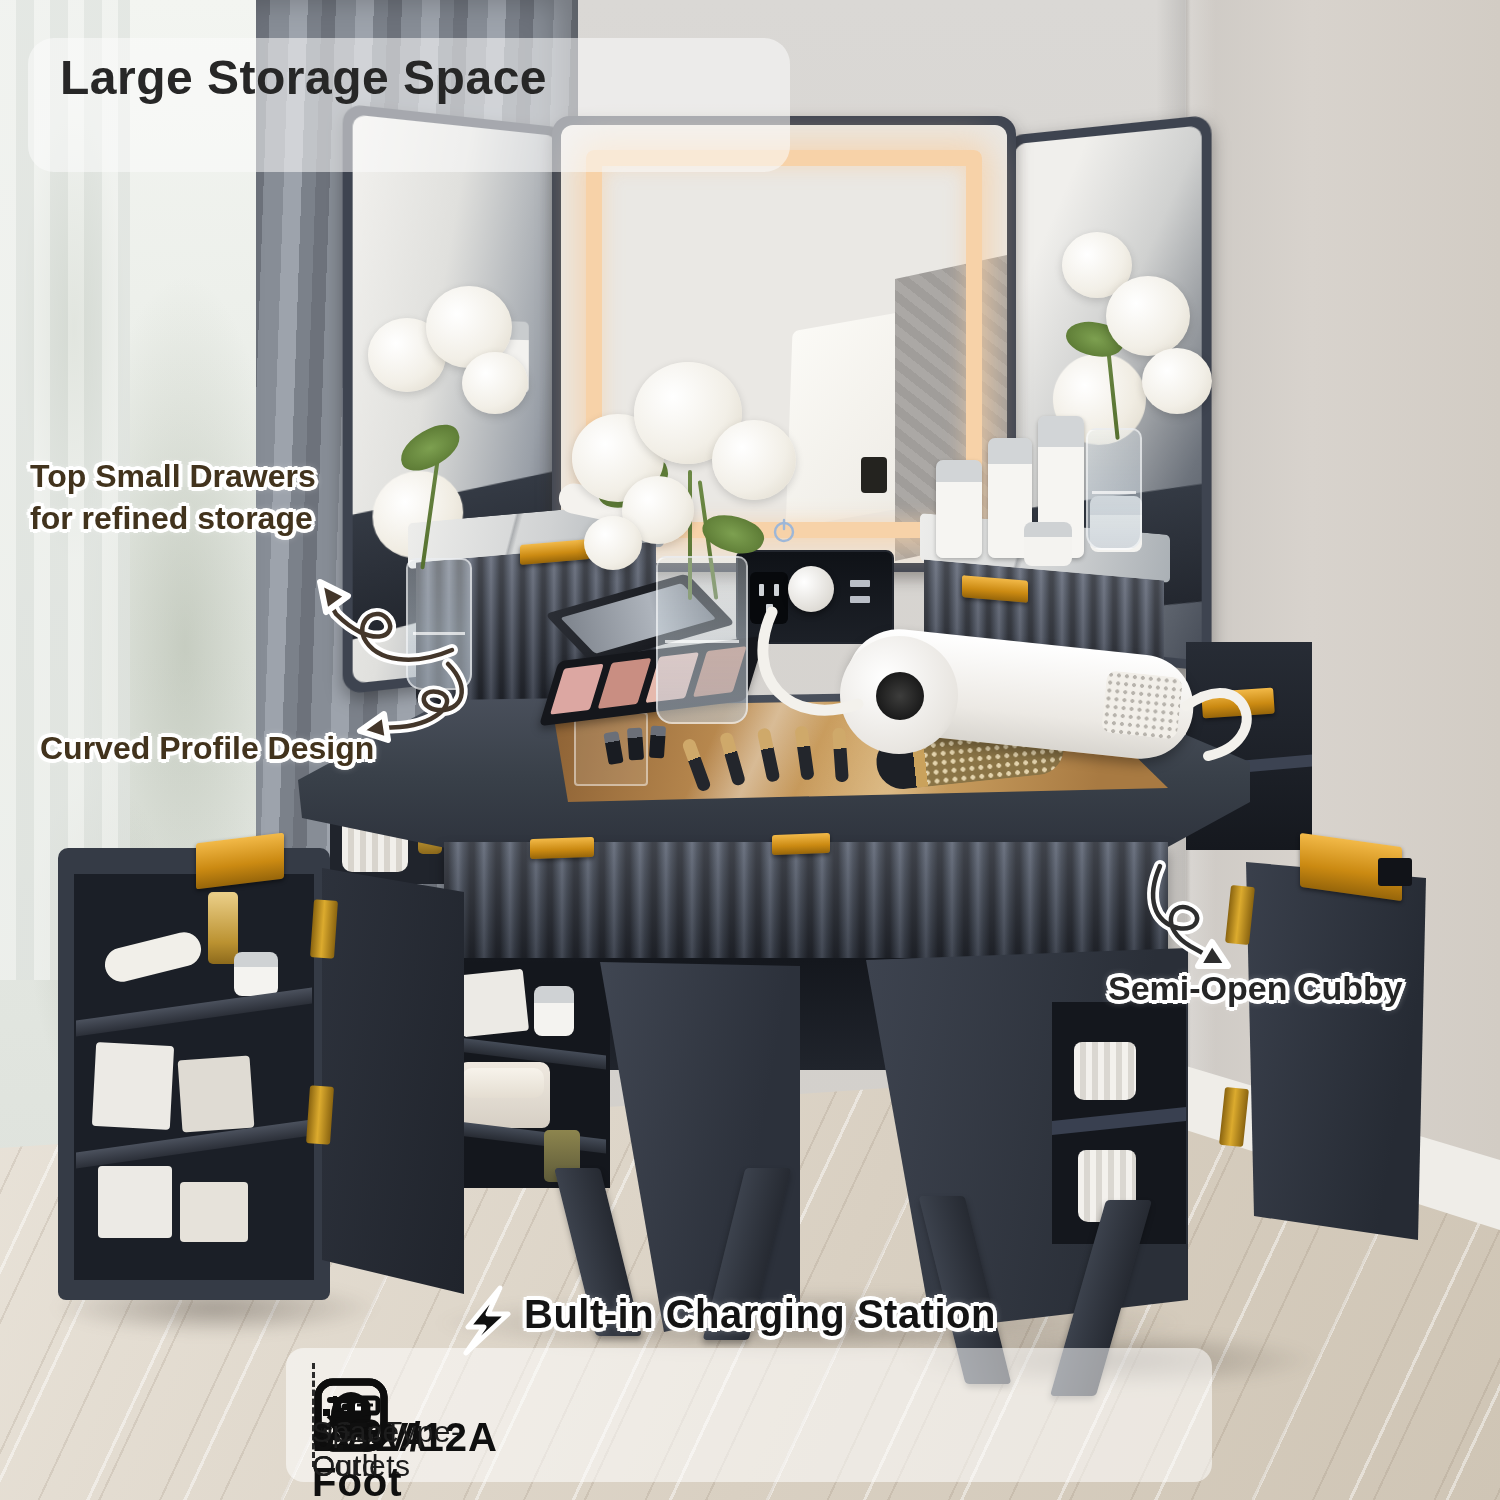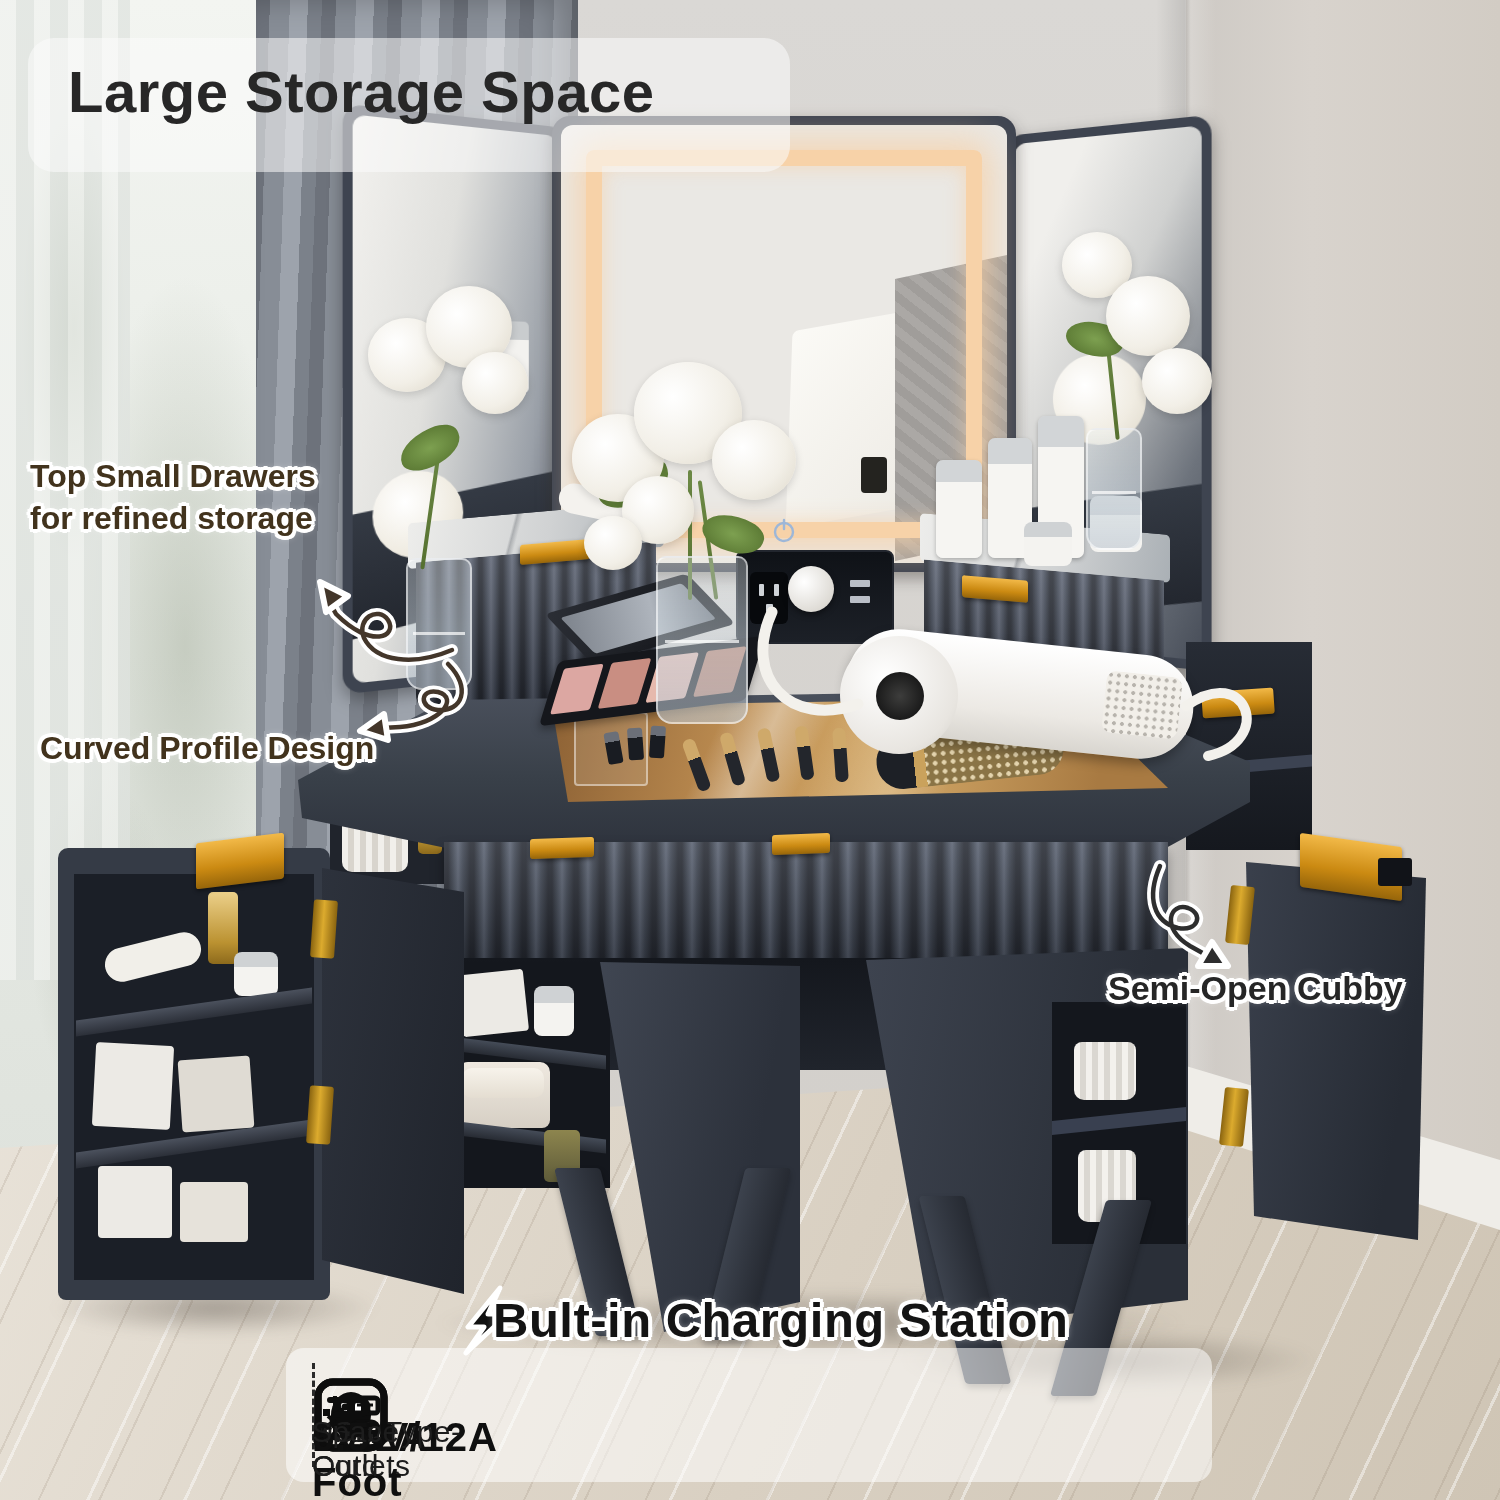--- a/index.html
+++ b/index.html
@@ -161,27 +161,27 @@
     background:linear-gradient(180deg,#ffffff,#ece9e4 68%,#d8d5cf);box-shadow:0 6px 12px rgba(0,0,0,.3);}
   .dryer-nozzle{left:840px;top:636px;width:118px;height:118px;border-radius:50%;
     background:radial-gradient(circle at 38% 36%,#ffffff,#e8e5e0 70%,#cfccc6);}
   .dryer-hole{left:876px;top:672px;width:48px;height:48px;border-radius:50%;background:radial-gradient(#3d3d3c,#181818 75%);}
   .dryer-grille{left:1104px;top:674px;width:76px;height:62px;border-radius:10px;transform:rotate(6deg);
     background:radial-gradient(#b7b3ac 1.6px,transparent 2.2px);background-size:8px 8px;background-color:#f2efe9;}
 
   
   .outline-text{text-shadow:-3px -3px 0 #fff,3px -3px 0 #fff,-3px 3px 0 #fff,3px 3px 0 #fff,-4px 0 0 #fff,4px 0 0 #fff,0 -4px 0 #fff,0 4px 0 #fff,0 0 8px rgba(255,255,255,.9);}
   .title-card{left:28px;top:38px;width:762px;height:134px;background:rgba(252,252,251,.55);border-radius:26px;padding:12px 32px;}
-  .title-card h1{position:static;margin:8px;font-size:58px;font-weight:600;color:#272727;letter-spacing:.5px;}
+  .title-card h1{position:static;margin:0;font-size:48px;font-weight:600;color:#272727;letter-spacing:.5px;}
   .title-card p{position:static;margin:4px 0 0 0;font-size:40px;font-weight:400;color:#1f1f1f;}
   .callout{font-weight:bold;color:#42331d;line-height:1.3;}
   .co-td{left:30px;top:456px;font-size:32px;}
   .co-cp{left:40px;top:728px;font-size:32px;}
   .co-soc{left:1108px;top:966px;font-size:34px;color:#262626;}
-  .charge-title{left:493px;top:1292px;font-size:49px;font-weight:600;color:#141414;letter-spacing:.5px;}
+  .charge-title{left:524px;top:1292px;font-size:40px;font-weight:600;color:#141414;letter-spacing:.5px;}
   .spec-bar{left:286px;top:1348px;width:926px;height:134px;background:rgba(255,255,255,.55);border-radius:18px;
     display:flex;align-items:center;justify-content:space-between;padding:0 26px;position:absolute;}
   .spec-item{position:static;display:flex;align-items:center;gap:16px;}
   .spec-item svg{position:static;display:block;}
   .spec-text{position:static;display:flex;flex-direction:column;line-height:1.12;}
   .spec-value{position:static;font-size:40px;font-weight:bold;color:#0f0f0f;letter-spacing:1px;}
   .spec-label{position:static;font-size:30px;font-weight:400;color:#1d1d1d;letter-spacing:.5px;}
   .spec-divider{position:static;width:0;height:104px;border-left:3px dashed #2a2a2a;}
   .overlay-svg{left:0;top:0;width:1500px;height:1500px;pointer-events:none;}
 </style>

